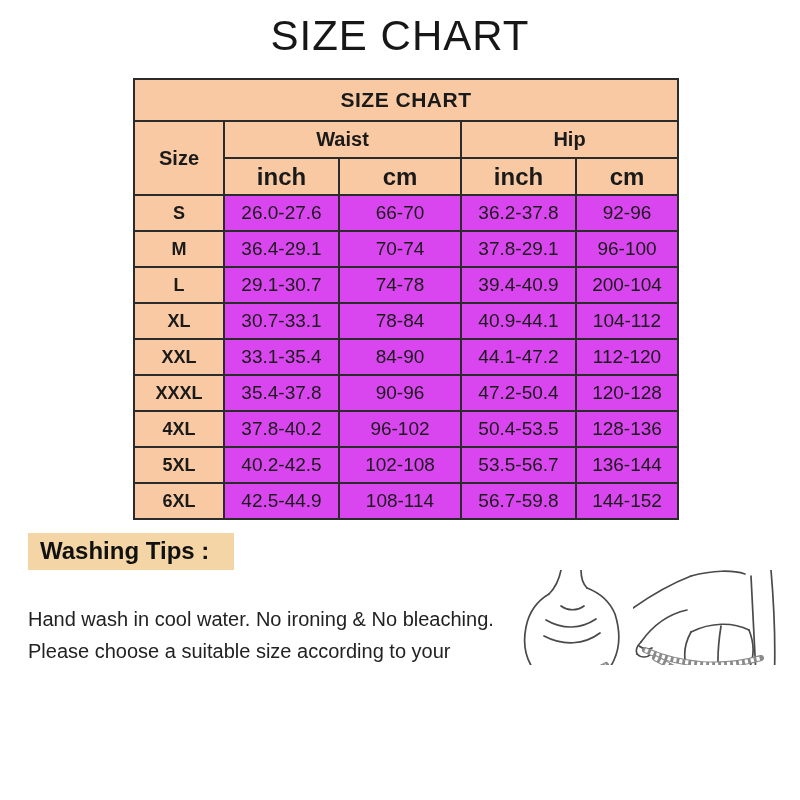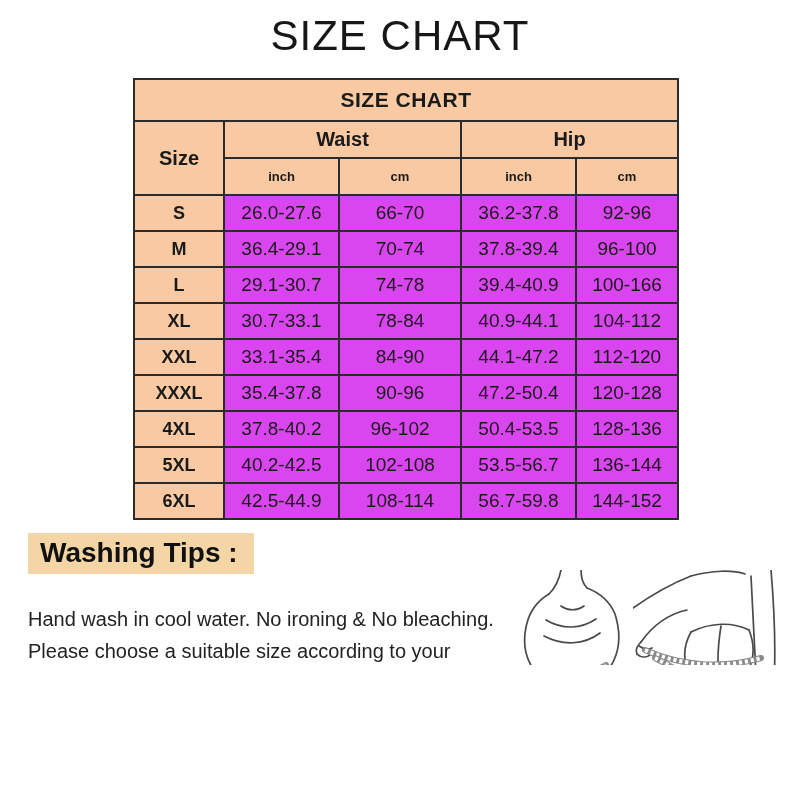--- a/index.html
+++ b/index.html
@@ -25,30 +25,30 @@
     border-collapse:collapse;table-layout:fixed;
     font-family:"Liberation Sans",sans-serif;
   }
   .size-table th,.size-table td{
     border:2px solid var(--line);text-align:center;vertical-align:middle;
     padding:0;color:#1a1a1a;
   }
   .size-table thead th{background:var(--peach);}
   .t-title{height:42px;font-size:21px;font-weight:700;letter-spacing:0.5px;}
   .hdr-row th{height:37px;font-size:20px;font-weight:700;}
-  .unit-row th{height:37px;font-size:13px;font-weight:700;}
+  .unit-row th{height:37px;font-size:24px;font-weight:700;}
   .size-table tbody tr{height:36px;}
   .size-table tbody th.row-size{
     background:var(--peach);font-size:18px;font-weight:700;
   }
   .size-table tbody td{background:#d946ef;font-size:19px;font-weight:400;}
   
   .tips-label{
     position:absolute;left:28px;top:533px;background:var(--tips);
-    padding:4px 16px 5px 12px;font-size:28px;font-weight:700;color:#111;
+    padding:4px 25px 5px 12px;font-size:24px;font-weight:700;color:#111;
   }
   .care-text{
     position:absolute;left:28px;top:603px;width:480px;
     font-size:20px;line-height:32px;white-space:pre-line;color:#222;
   }
   
   .figure{position:absolute;text-align:center;}
   .figure-waist{left:497px;top:570px;width:150px;}
   .figure-hips{left:633px;top:570px;width:165px;text-align:right;}
   .fig-label{font-size:20px;font-weight:700;color:#1a1a1a;margin-top:-4px;}
@@ -93,29 +93,29 @@
           <th class="row-size">S</th>
           <td>26.0-27.6</td>
           <td>66-70</td>
           <td>36.2-37.8</td>
           <td>92-96</td>
         </tr>
         <tr>
           <th class="row-size">M</th>
           <td>36.4-29.1</td>
           <td>70-74</td>
-          <td>37.8-39.4</td>
+          <td>37.8-29.1</td>
           <td>96-100</td>
         </tr>
         <tr>
           <th class="row-size">L</th>
           <td>29.1-30.7</td>
           <td>74-78</td>
           <td>39.4-40.9</td>
-          <td>100-166</td>
+          <td>200-104</td>
         </tr>
         <tr>
           <th class="row-size">XL</th>
           <td>30.7-33.1</td>
           <td>78-84</td>
           <td>40.9-44.1</td>
           <td>104-112</td>
         </tr>
         <tr>
           <th class="row-size">XXL</th>

